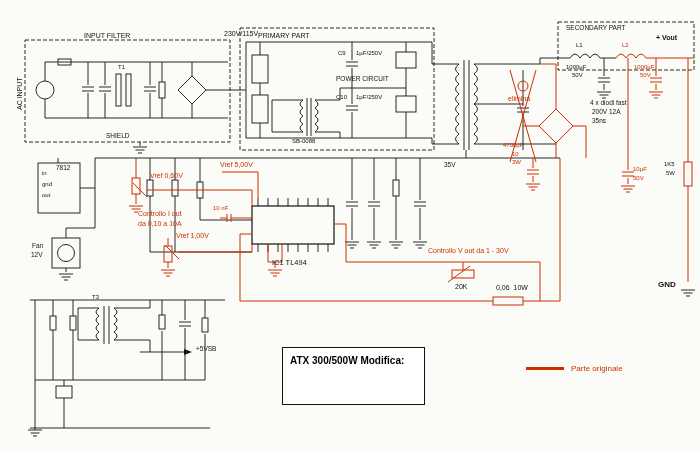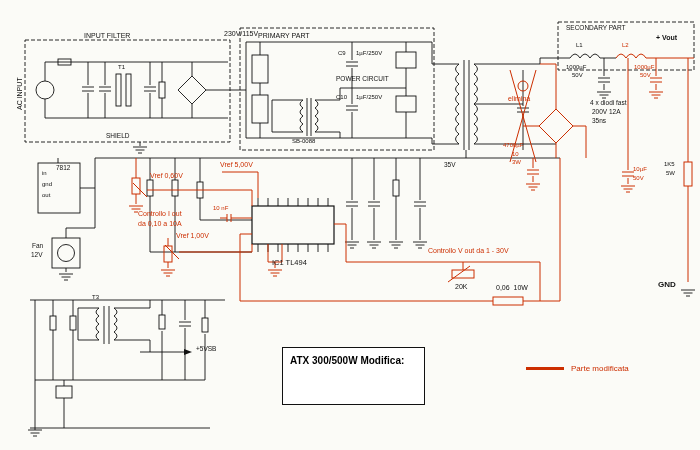--- a/index.html
+++ b/index.html
@@ -231,17 +231,17 @@
     </div>
 
   <div class="titlebox">
     <div class="t1">ATX 300/500W  Modifica:</div>
   </div>
 
 
   <div class="legend">
     <div class="lrow">
       <span class="sw mod"></span>
-      <span class="ltext mod">Parte modificata</span>
+      <span class="ltext mod">Parte originale</span>
     </div>
   </div>
 
 </div>
 
 </body></html>

